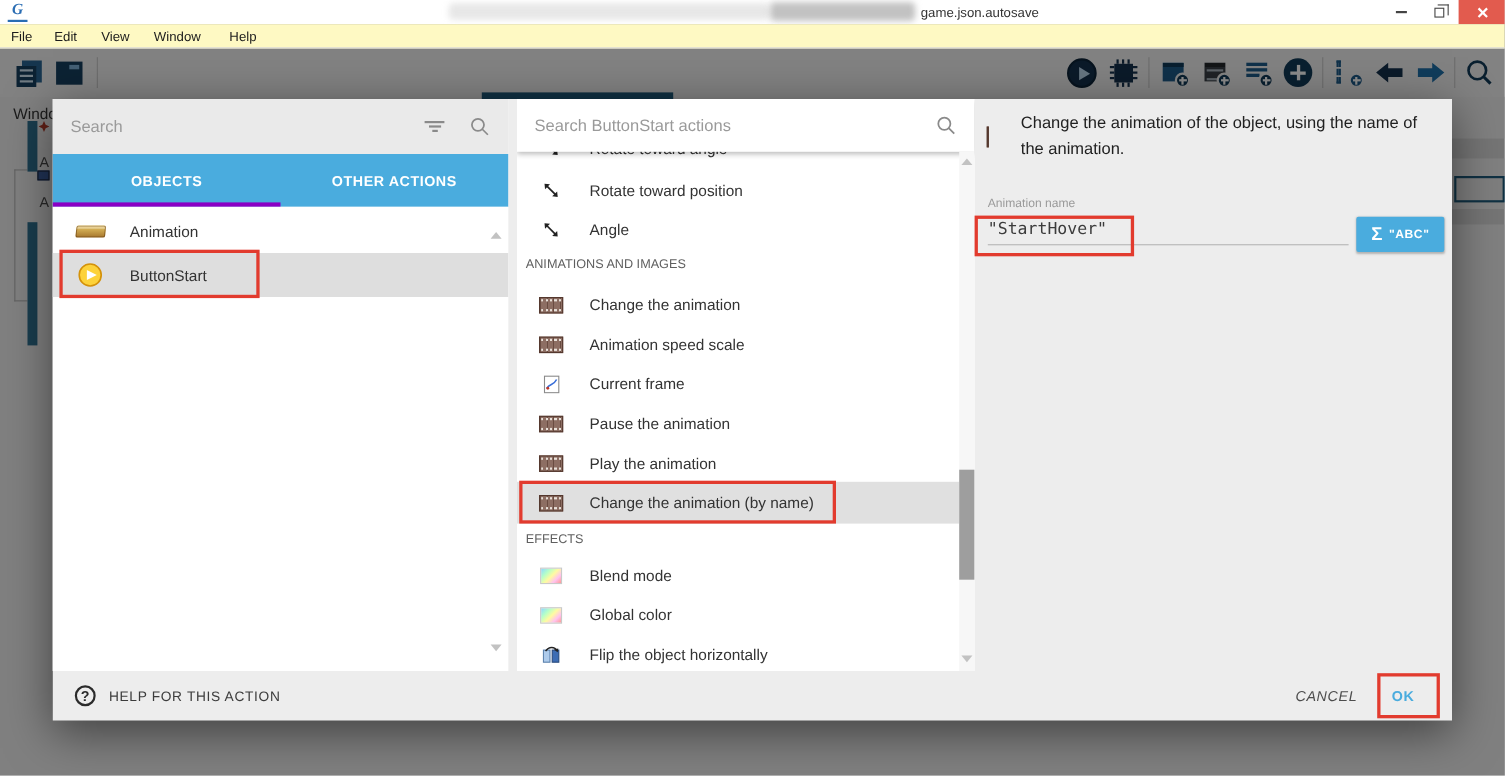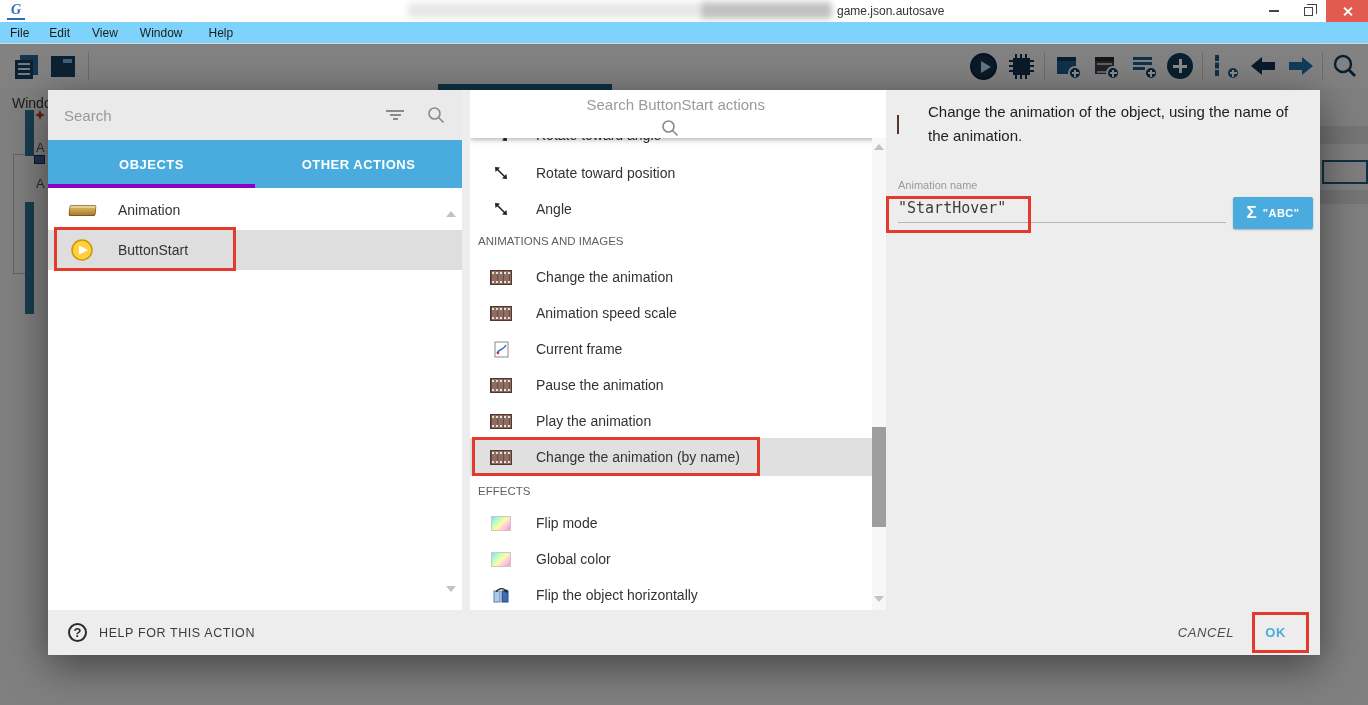--- a/index.html
+++ b/index.html
@@ -17,21 +17,21 @@
   #btn-min { left:1258px; width:32px; }
   #btn-min i { display:block; width:10px; border-bottom:2px solid #444; }
   #btn-restore { left:1292px; width:32px; }
   #btn-restore i { display:block; position:relative; width:9px; height:9px; border:1px solid #444; background:#fff; }
   #btn-restore i:before { content:""; position:absolute; left:2px; top:-4px; width:9px; height:9px; border:1px solid #444; border-bottom:none; border-left:none; }
   #btn-close { left:1326px; width:42px; background:#e25b4e; }
   #btn-close i { position:relative; display:block; width:11px; height:11px; }
   #btn-close i:before,#btn-close i:after { content:""; position:absolute; left:5px; top:0; width:2px; height:11px; background:#fff; }
   #btn-close i:before { transform:rotate(45deg); } #btn-close i:after { transform:rotate(-45deg); }
 
-  #menubar { position:absolute; left:0; top:22px; width:1368px; height:22px; background:#7dd3fc; border-bottom:1px solid #d8d8d8; z-index:50; display:flex; align-items:center; }
+  #menubar { position:absolute; left:0; top:22px; width:1368px; height:22px; background:#fef9c3; border-bottom:1px solid #d8d8d8; z-index:50; display:flex; align-items:center; }
   .menu-item { font-size:12px; color:#1c1c1c; padding:0 6px; }
   .menu-item:first-child { margin-left:4px; }
   .menu-item:nth-child(2){margin-left:8px;} .menu-item:nth-child(3){margin-left:10px;} .menu-item:nth-child(4){margin-left:10px;text-align:right;} .menu-item:nth-child(5){margin-left:14px;}
 
   
   #appbg { position:absolute; left:0; top:44px; width:1368px; height:661px; background:#ececec; }
   #toolbar { position:absolute; left:0; top:0; width:1368px; height:44px; background:#f0f0f0; }
   .tb { position:absolute; top:5px; width:34px; height:34px; display:flex; align-items:center; justify-content:center; }
   .tbsep { position:absolute; top:8px; width:1px; height:28px; background:#c7c7c7; }
   .pm-back{position:absolute;left:10px;top:4px;width:18px;height:20px;background:#2a6592;}
@@ -101,21 +101,21 @@
   .tri-up { width:0;height:0;border-left:5px solid transparent;border-right:5px solid transparent;border-bottom:6px solid #c2c2c2; }
   .tri-down { width:0;height:0;border-left:5px solid transparent;border-right:5px solid transparent;border-top:6px solid #c2c2c2; }
 
   
   #mid-panel { position:absolute; left:422px; top:0; width:416px; height:520px; background:#fff; overflow:hidden; }
   .mrow { position:absolute; left:0; width:402px; height:36px; display:flex; align-items:center; z-index:1; }
   .mrow.selected { background:#e0e0e0; }
   .mrow .mic { margin-left:18px; width:26px; display:flex; justify-content:center; }
   .mrow .mlabel { margin-left:22px; font-size:14px; color:#333; }
   .mhead { position:absolute; left:8px; width:380px; height:28px; line-height:28px; font-size:11.5px; color:#5f5f5f; z-index:1; }
-  #mid-search { position:absolute; left:0; top:0; width:416px; height:48px; background:#fff; box-shadow:0 2px 5px rgba(0,0,0,.28); display:flex; align-items:center; z-index:3;flex-direction:column; }
+  #mid-search { position:absolute; left:0; top:0; width:416px; height:48px; background:#fff; box-shadow:0 2px 5px rgba(0,0,0,.28); display:flex; align-items:center; z-index:3; }
   #mid-search input { flex:1; border:none; outline:none; background:transparent; font:15px "Liberation Sans",sans-serif; color:#333; padding-left:16px; }
   #mid-search .mag-wrap { margin-right:16px; }
   #mid-scrollbar { position:absolute; right:0; top:48px; width:14px; height:472px; background:#f7f7f7; z-index:4; }
   #mid-thumb { position:absolute; left:0; top:289px; width:14px; height:100px; background:#9e9e9e; }
   #mid-up { position:absolute; left:2px; top:6px; } #mid-down { position:absolute; left:2px; bottom:8px; }
 
   .icon-film { width:22px; height:15px; background-color:#8d6e63; background-image:repeating-linear-gradient(90deg, rgba(62,34,24,.45) 0 1px, transparent 1px 6px); border:1px solid #54382e; position:relative; }
   .icon-film:before,.icon-film:after { content:""; position:absolute; left:1px; right:1px; height:2px; background-image:repeating-linear-gradient(90deg,#e9e1da 0 2px, transparent 2px 4px); }
   .icon-film:before { top:1px; } .icon-film:after { bottom:1px; }
   .icon-blend { width:20px; height:15px; border:1px solid #c9c9c9; background:linear-gradient(135deg,#8fd8ff 0%,#b5ffc9 28%,#fffba0 52%,#ffc2ef 76%,#ff9a93 100%); }
@@ -375,21 +375,21 @@
       <span class="mic">
           <span class="icon-film"></span>
         </span>
       <span class="mlabel">Change the animation (by name)</span>
     </div>
     <div class="mhead" style="top:387px">EFFECTS</div>
     <div class="mrow" style="top:415px">
       <span class="mic">
           <span class="icon-blend"></span>
         </span>
-      <span class="mlabel">Flip mode</span>
+      <span class="mlabel">Blend mode</span>
     </div>
     <div class="mrow" style="top:451px">
       <span class="mic">
           <span class="icon-blend"></span>
         </span>
       <span class="mlabel">Global color</span>
     </div>
     <div class="mrow" style="top:487px">
       <span class="mic">
           <svg width="17" height="17">

